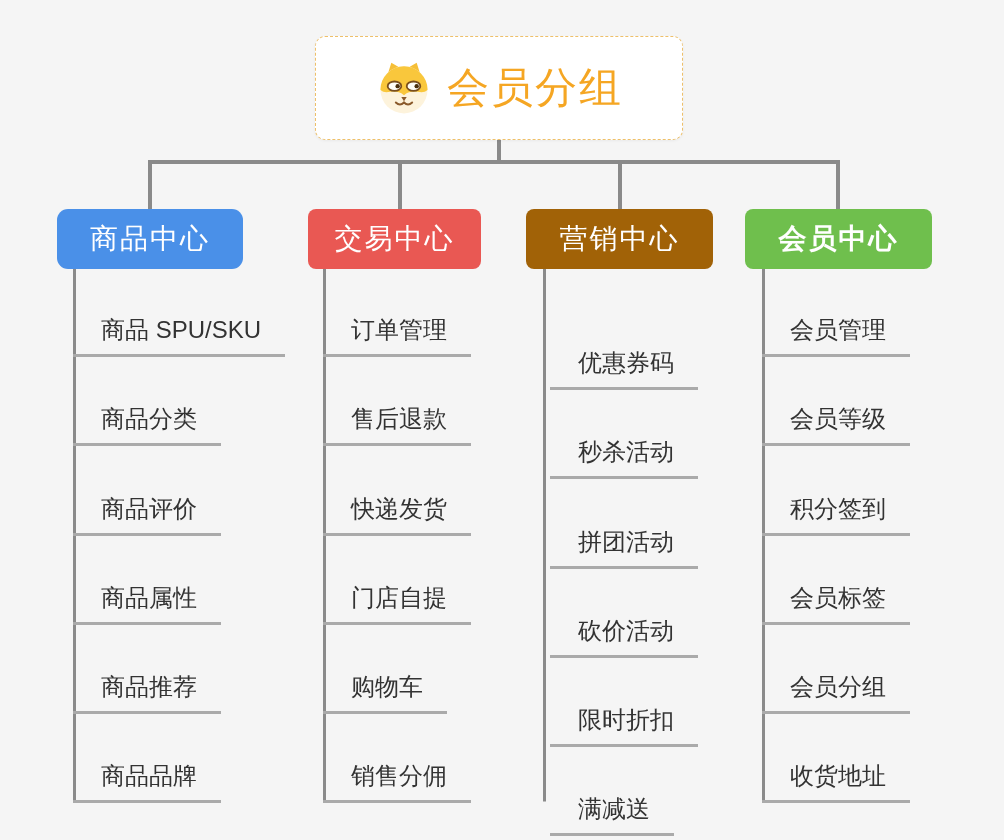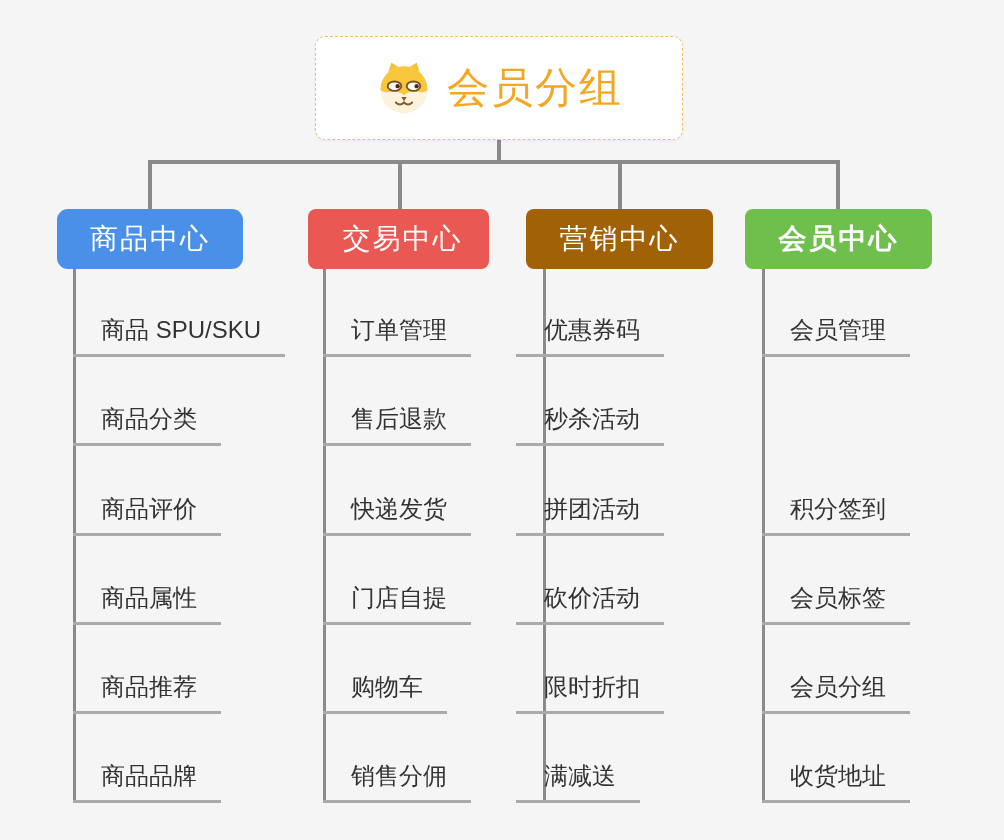--- a/index.html
+++ b/index.html
@@ -45,34 +45,34 @@
     border-radius:8px;
     display:flex;
     align-items:center;
     justify-content:center;
     color:#ffffff;
     font-size:28px;
     letter-spacing:2px;
     z-index:2;
   }
   .b0{left:57px;width:186px;}
-  .b1{left:308px;width:173px;padding-left:8px;}
+  .b1{left:308px;width:173px;}
   .b2{left:526px;width:187px;}
   .b3{left:745px;width:187px;}
   .leaf{
     position:absolute;
     white-space:nowrap;
     font-size:24px;
     color:#333333;
     line-height:31px;
     padding:0 24px 9px 28px;
     border-bottom:3px solid #aaaaaa;
     z-index:1;
   }
-  .c0{left:73px;} .c1{left:323px;} .c2{left:516px;} .c3{left:762px;}
+  .c0{left:73px;} .c1{left:323px;} .c2{left:550px;margin-top:33px;} .c3{left:762px;}
   .r0{top:314px;} .r1{top:403px;} .r2{top:493px;}
   .r3{top:582px;} .r4{top:671px;} .r5{top:760px;}
 </style>
 </head>
 <body>
 
 <div class="canvas">
 
   <svg class="connector-svg" viewBox="0 0 1004 840" xmlns="http://www.w3.org/2000/svg">
     <g stroke="#8a8a8a" stroke-width="4" fill="none">
@@ -135,18 +135,19 @@
   <div class="leaf c1 r5">销售分佣</div>
 
   <div class="leaf c2 r0">优惠券码</div>
   <div class="leaf c2 r1">秒杀活动</div>
   <div class="leaf c2 r2">拼团活动</div>
   <div class="leaf c2 r4">限时折扣</div>
   <div class="leaf c2 r3">砍价活动</div>
   <div class="leaf c2 r5">满减送</div>
 
   <div class="leaf c3 r0">会员管理</div>
+  <div class="leaf c3 r1">会员等级</div>
   <div class="leaf c3 r2">积分签到</div>
   <div class="leaf c3 r3">会员标签</div>
   <div class="leaf c3 r4">会员分组</div>
   <div class="leaf c3 r5">收货地址</div>
 
 </div>
 
 </body></html>

